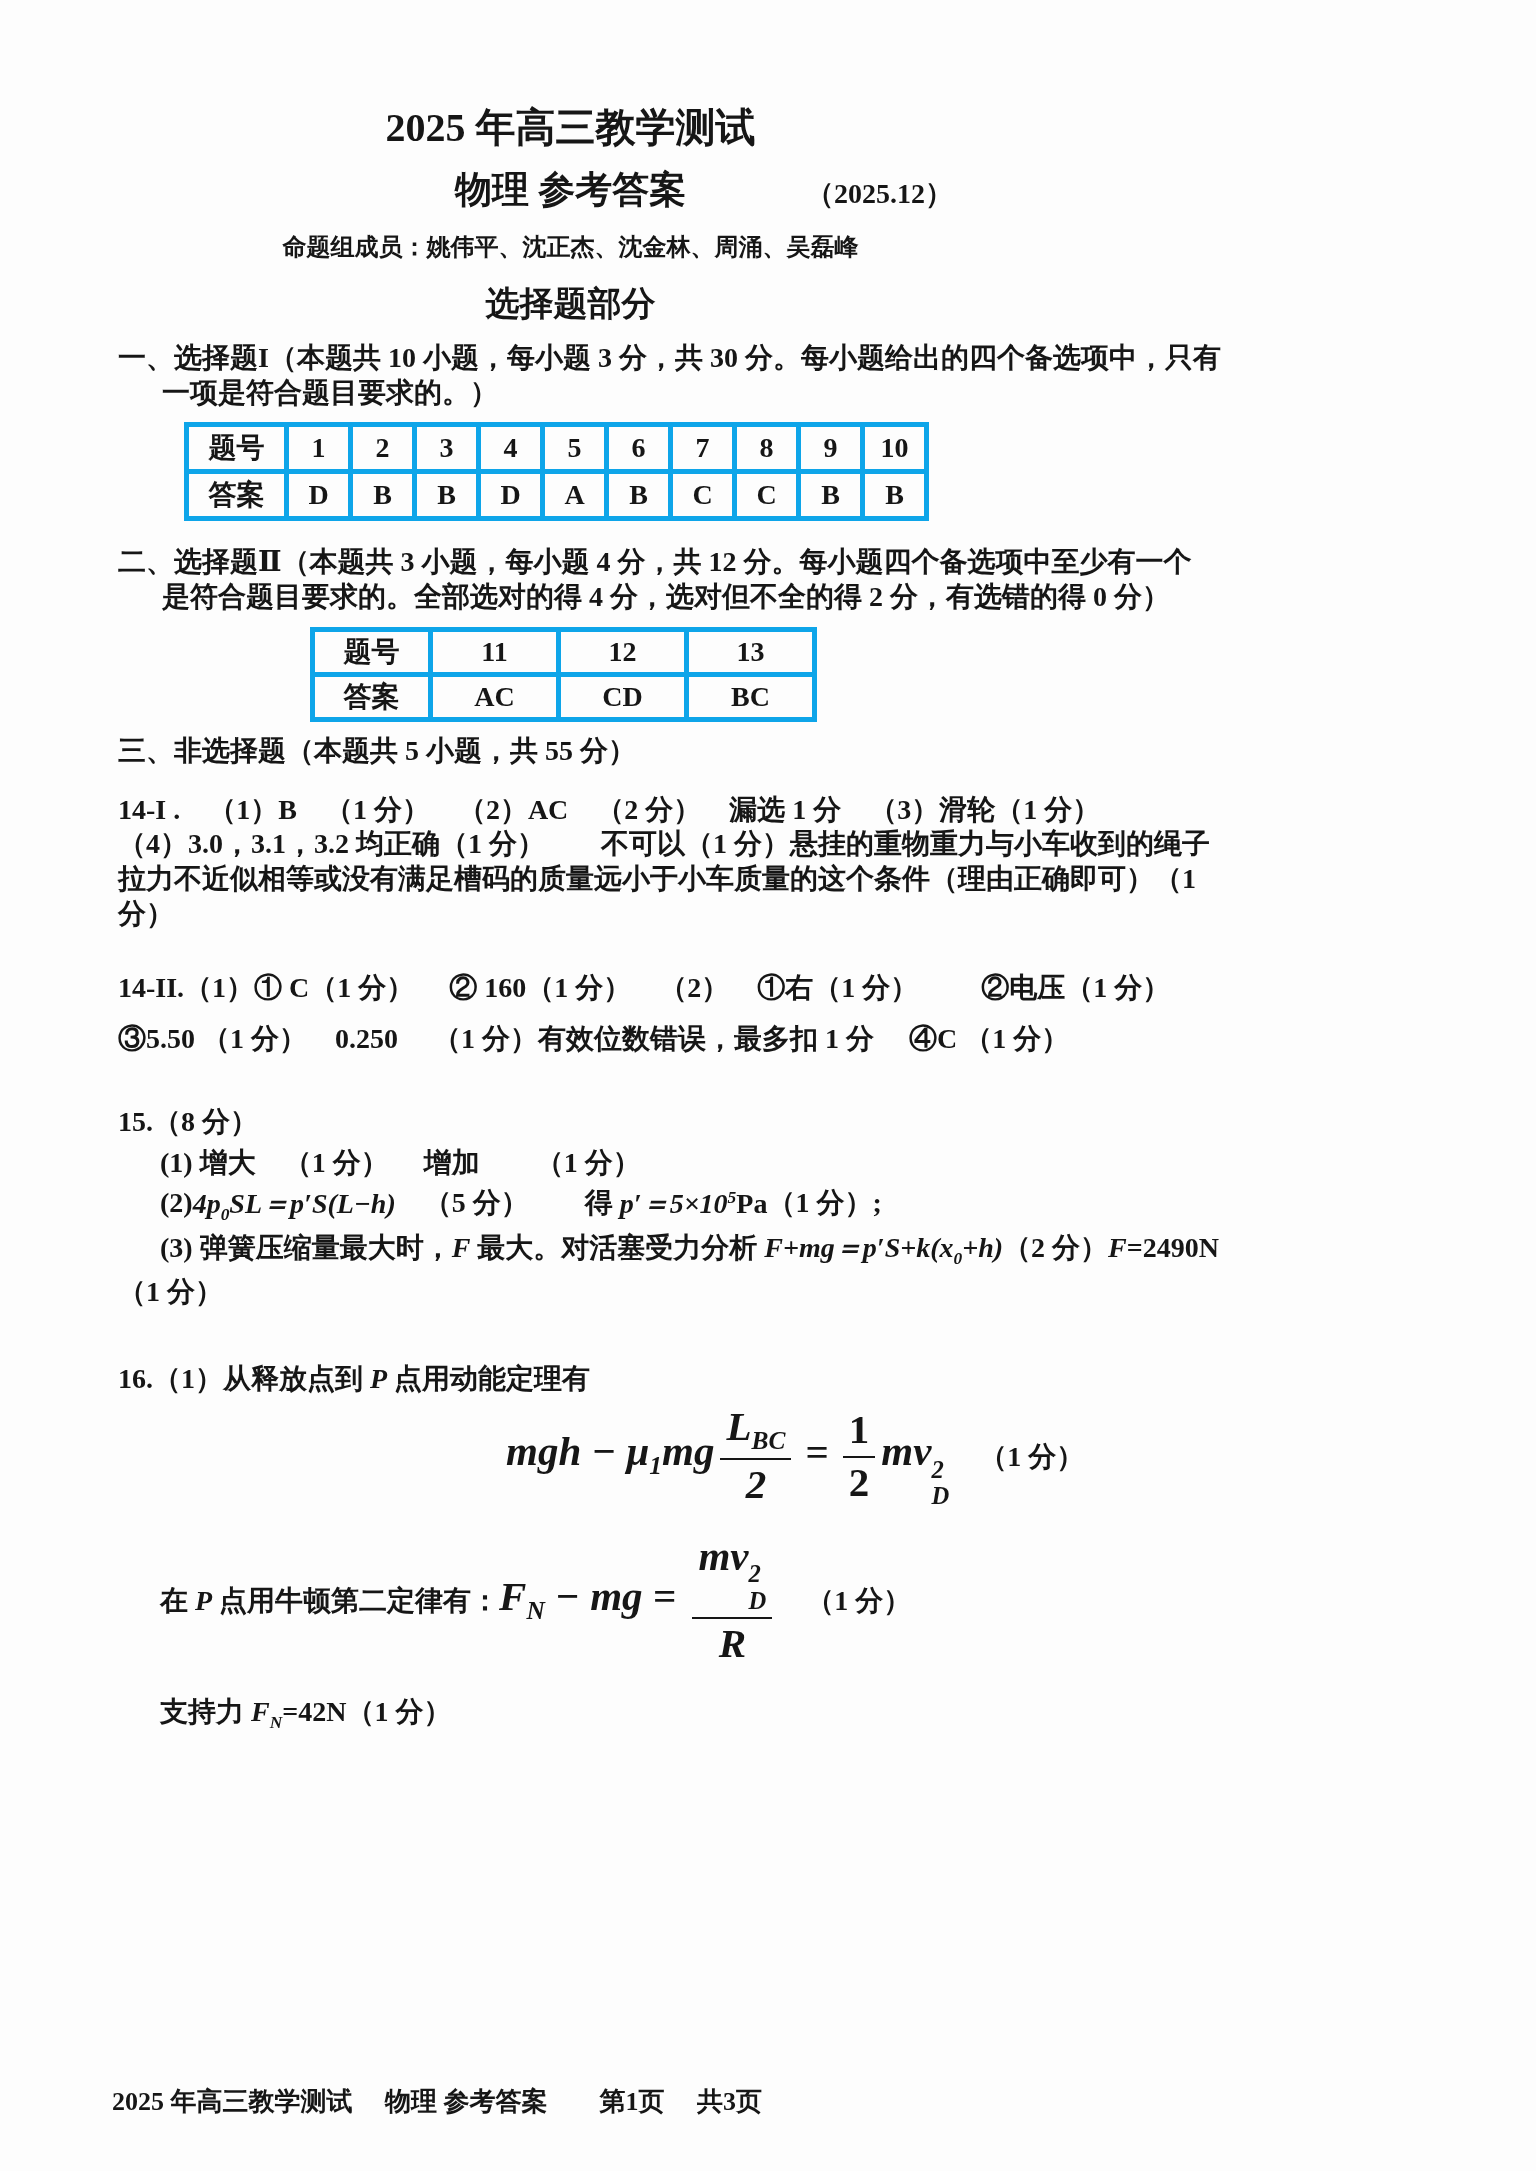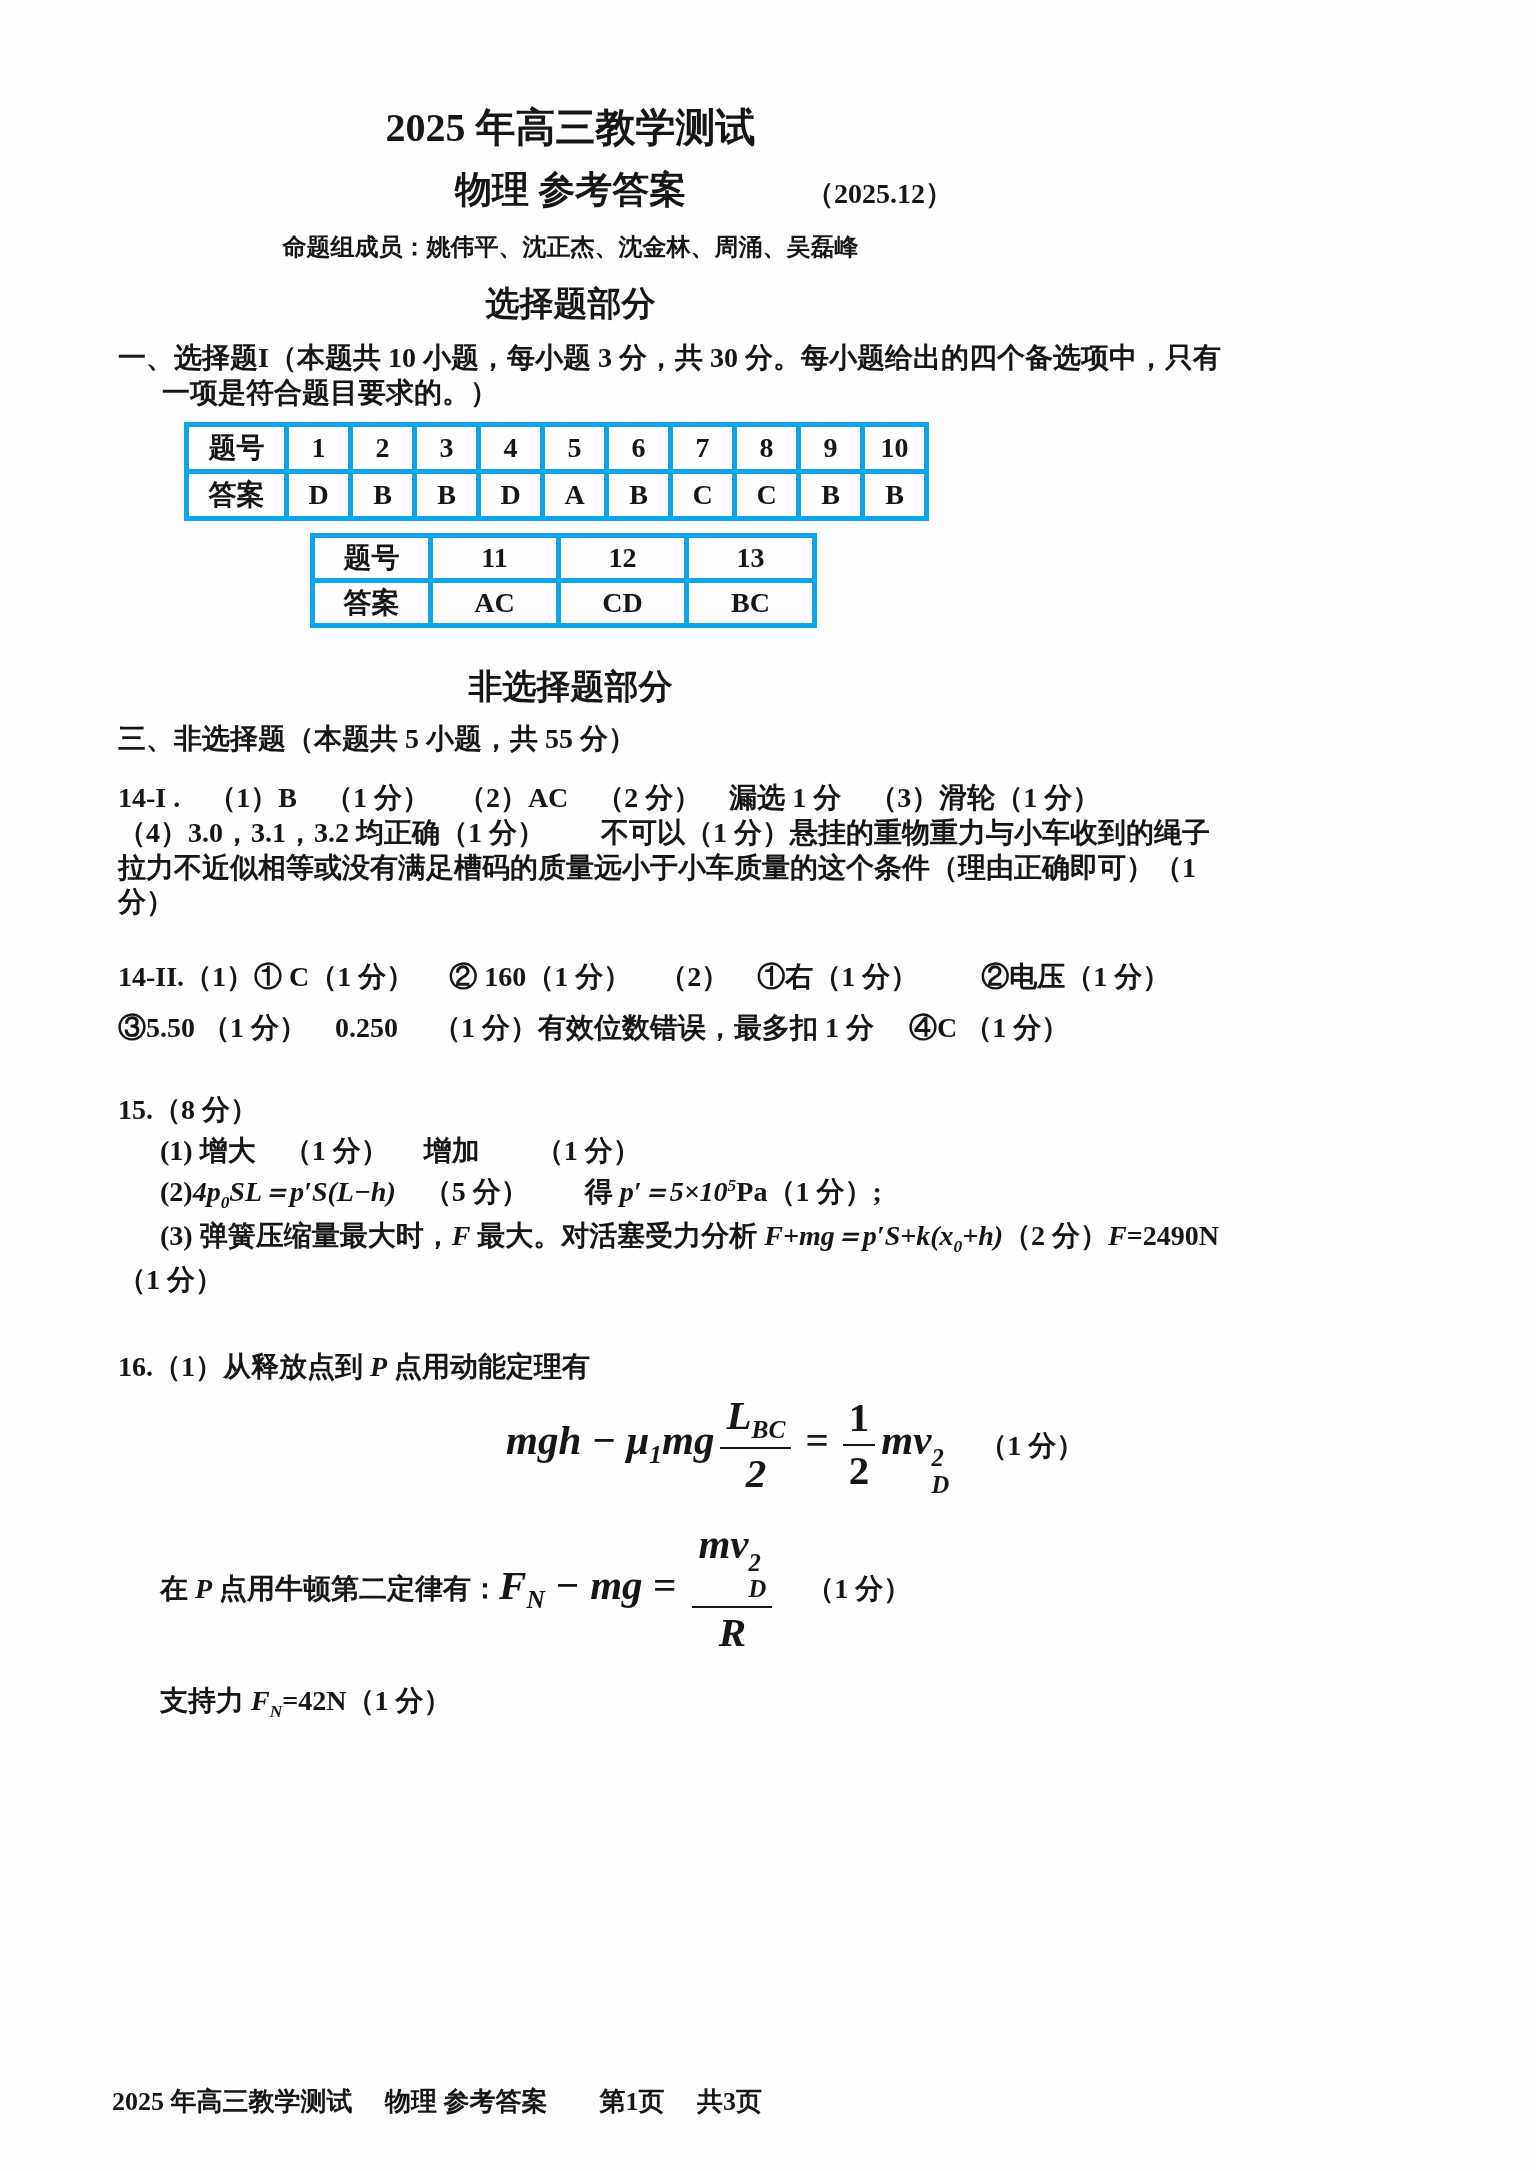--- a/index.html
+++ b/index.html
@@ -90,41 +90,42 @@
       <td>A</td>
       <td>B</td>
       <td>C</td>
       <td>C</td>
       <td>B</td>
       <td>B</td>
     </tr>
   </tbody>
     </table>
 
+  <p class="para mt24">
+    <span class="line">二、选择题Ⅱ（本题共 3 小题，每小题 4 分，共 12 分。每小题四个备选项中至少有一个</span><br>
+    <span class="line indent">是符合题目要求的。全部选对的得 4 分，选对但不全的得 2 分，有选错的得 0 分）</span>
+  </p>
 
   <table class="tbl t2">
     <tbody>
         <tr>
       <td class="lab">题号</td>
       <td>11</td>
       <td>12</td>
       <td>13</td>
     </tr>
     <tr>
       <td class="lab">答案</td>
       <td>AC</td>
       <td>CD</td>
       <td>BC</td>
     </tr>
   </tbody>
     </table>
 
-  <div class="center-col mt36">
-    <h2 class="section-head">非选择题部分</h2>
-  </div>
 
   <p class="para mt12">三、非选择题（本题共 5 小题，共 55 分）</p>
 
   <p class="para mt24">
     <span class="line">14-I .　（1）B　（1 分）　（2）AC　（2 分）　漏选 1 分　（3）滑轮（1 分）</span><br>
     <span class="line">（4）3.0，3.1，3.2 均正确（1 分）　　不可以（1 分）悬挂的重物重力与小车收到的绳子</span><br>
     <span class="line">拉力不近似相等或没有满足槽码的质量远小于小车质量的这个条件（理由正确即可）（1</span><br>
     <span class="line">分）</span>
   </p>
 

